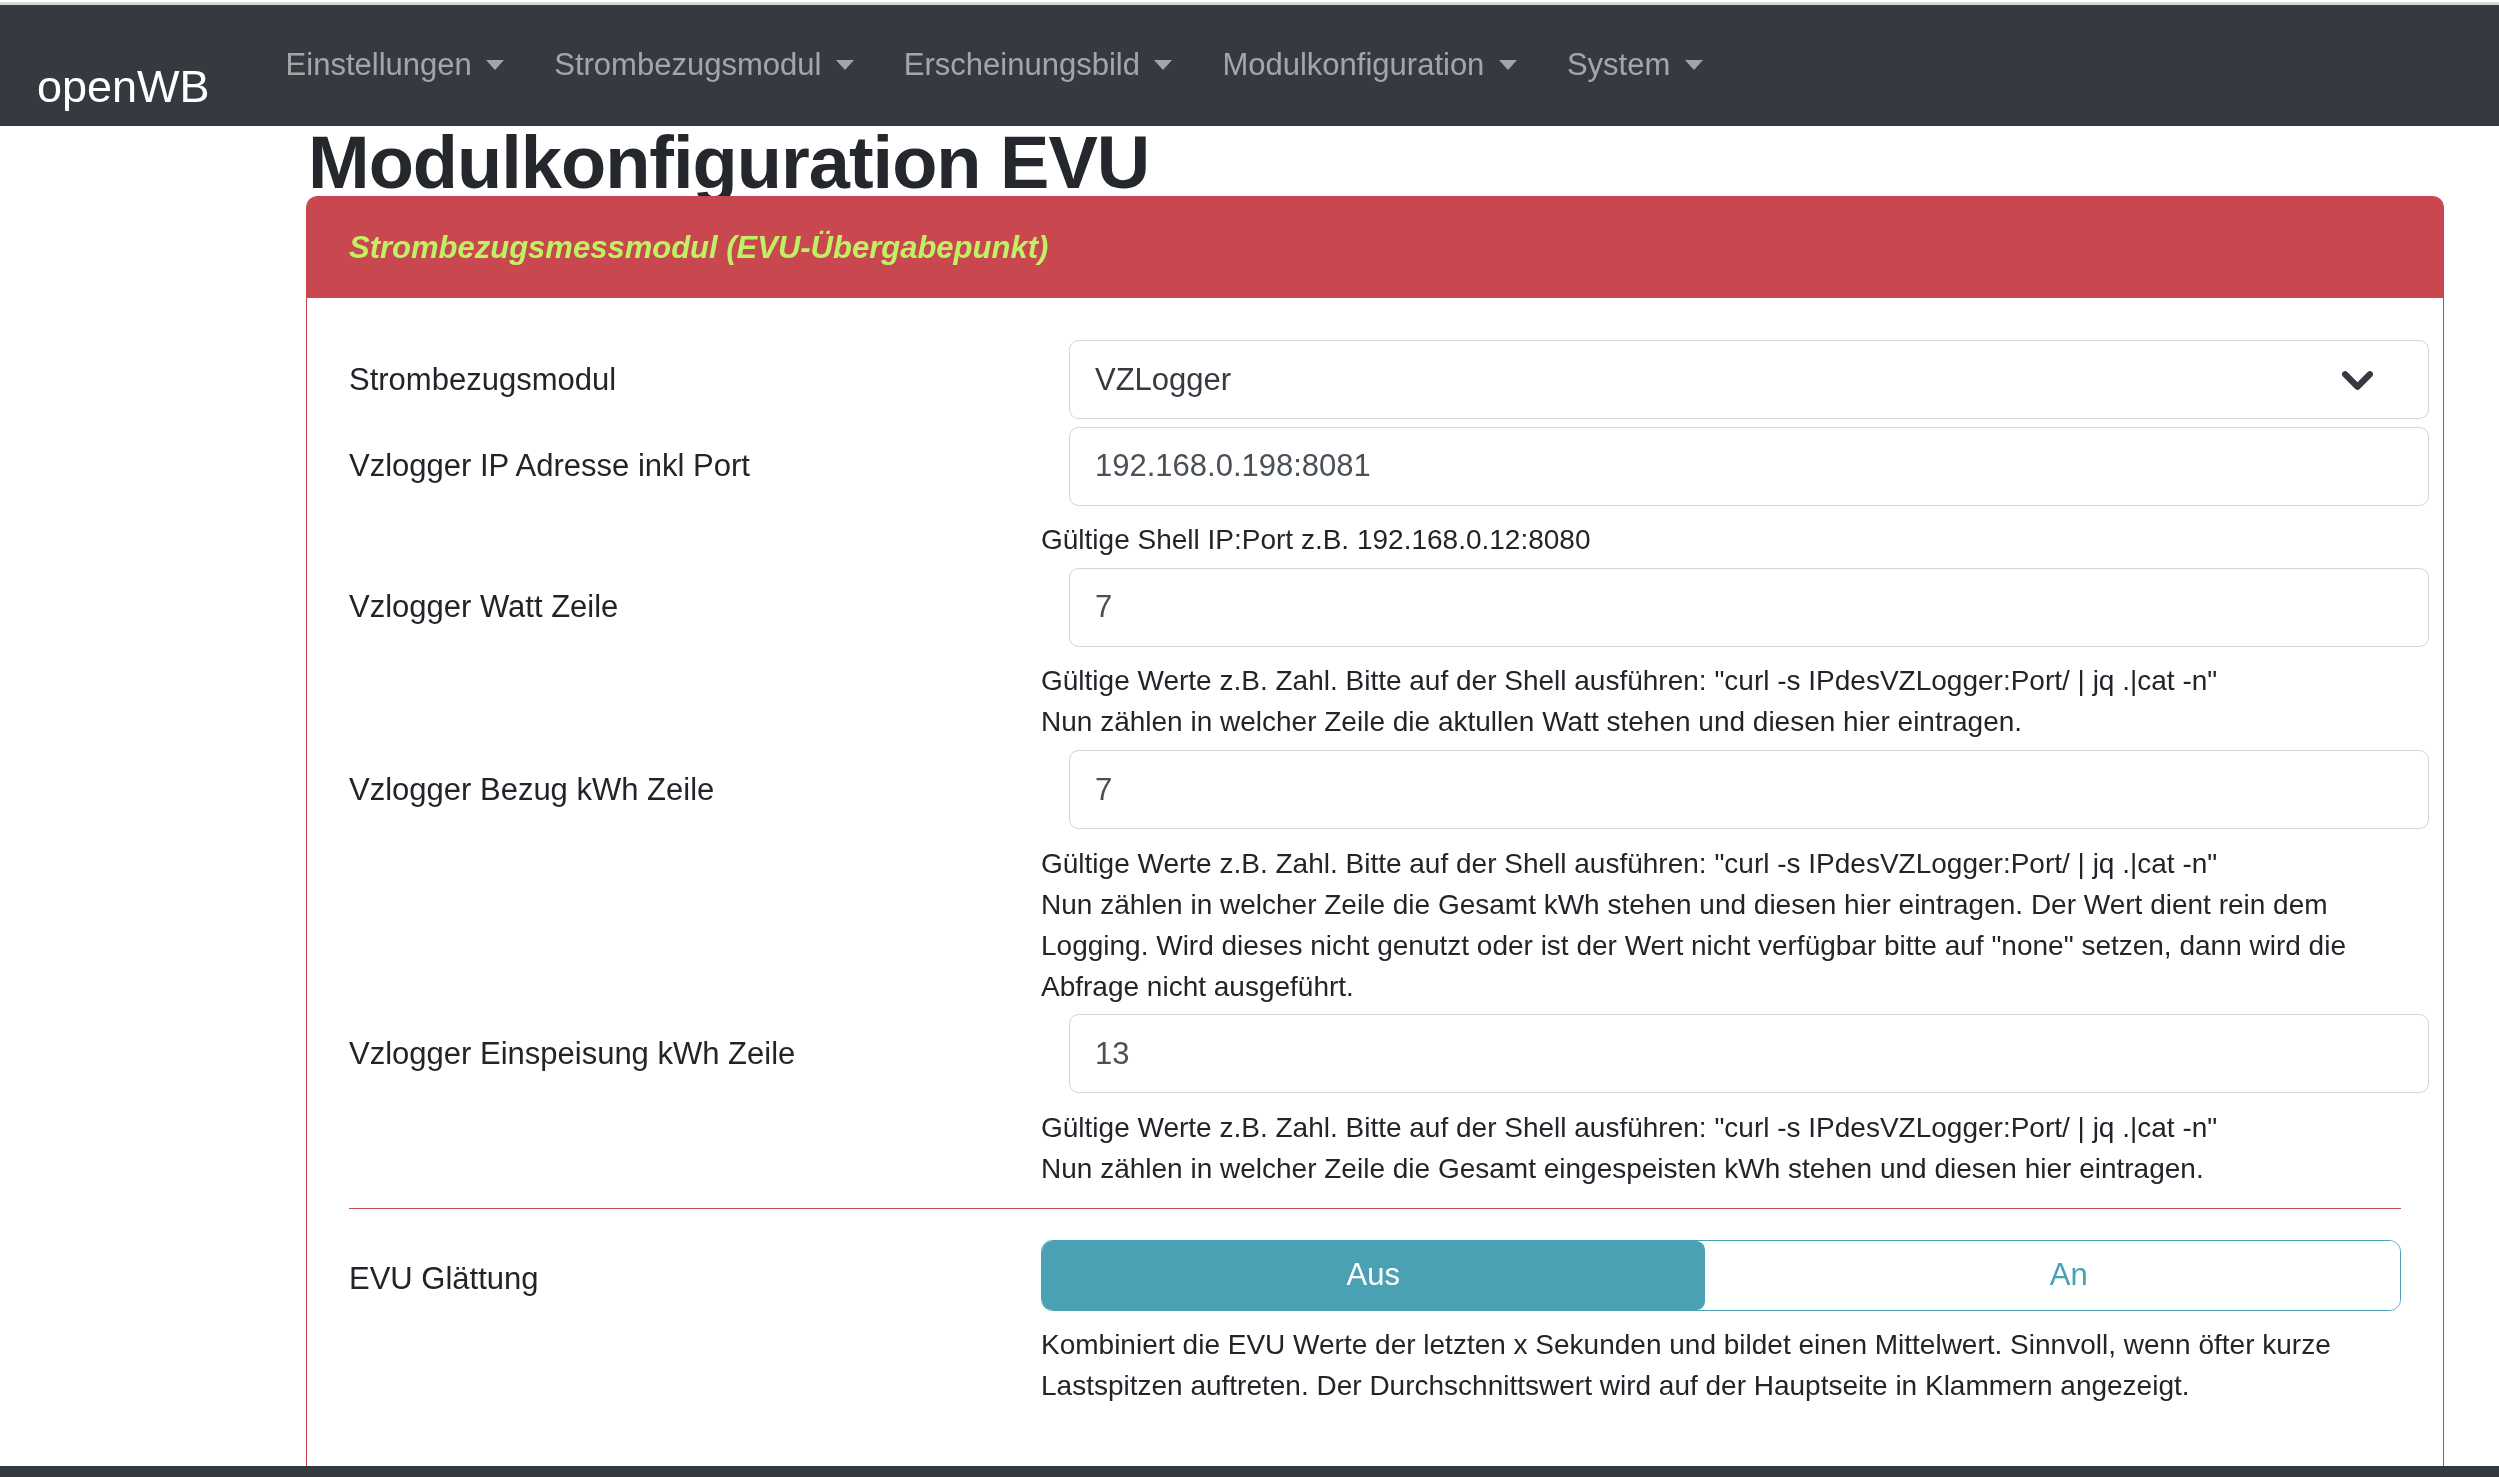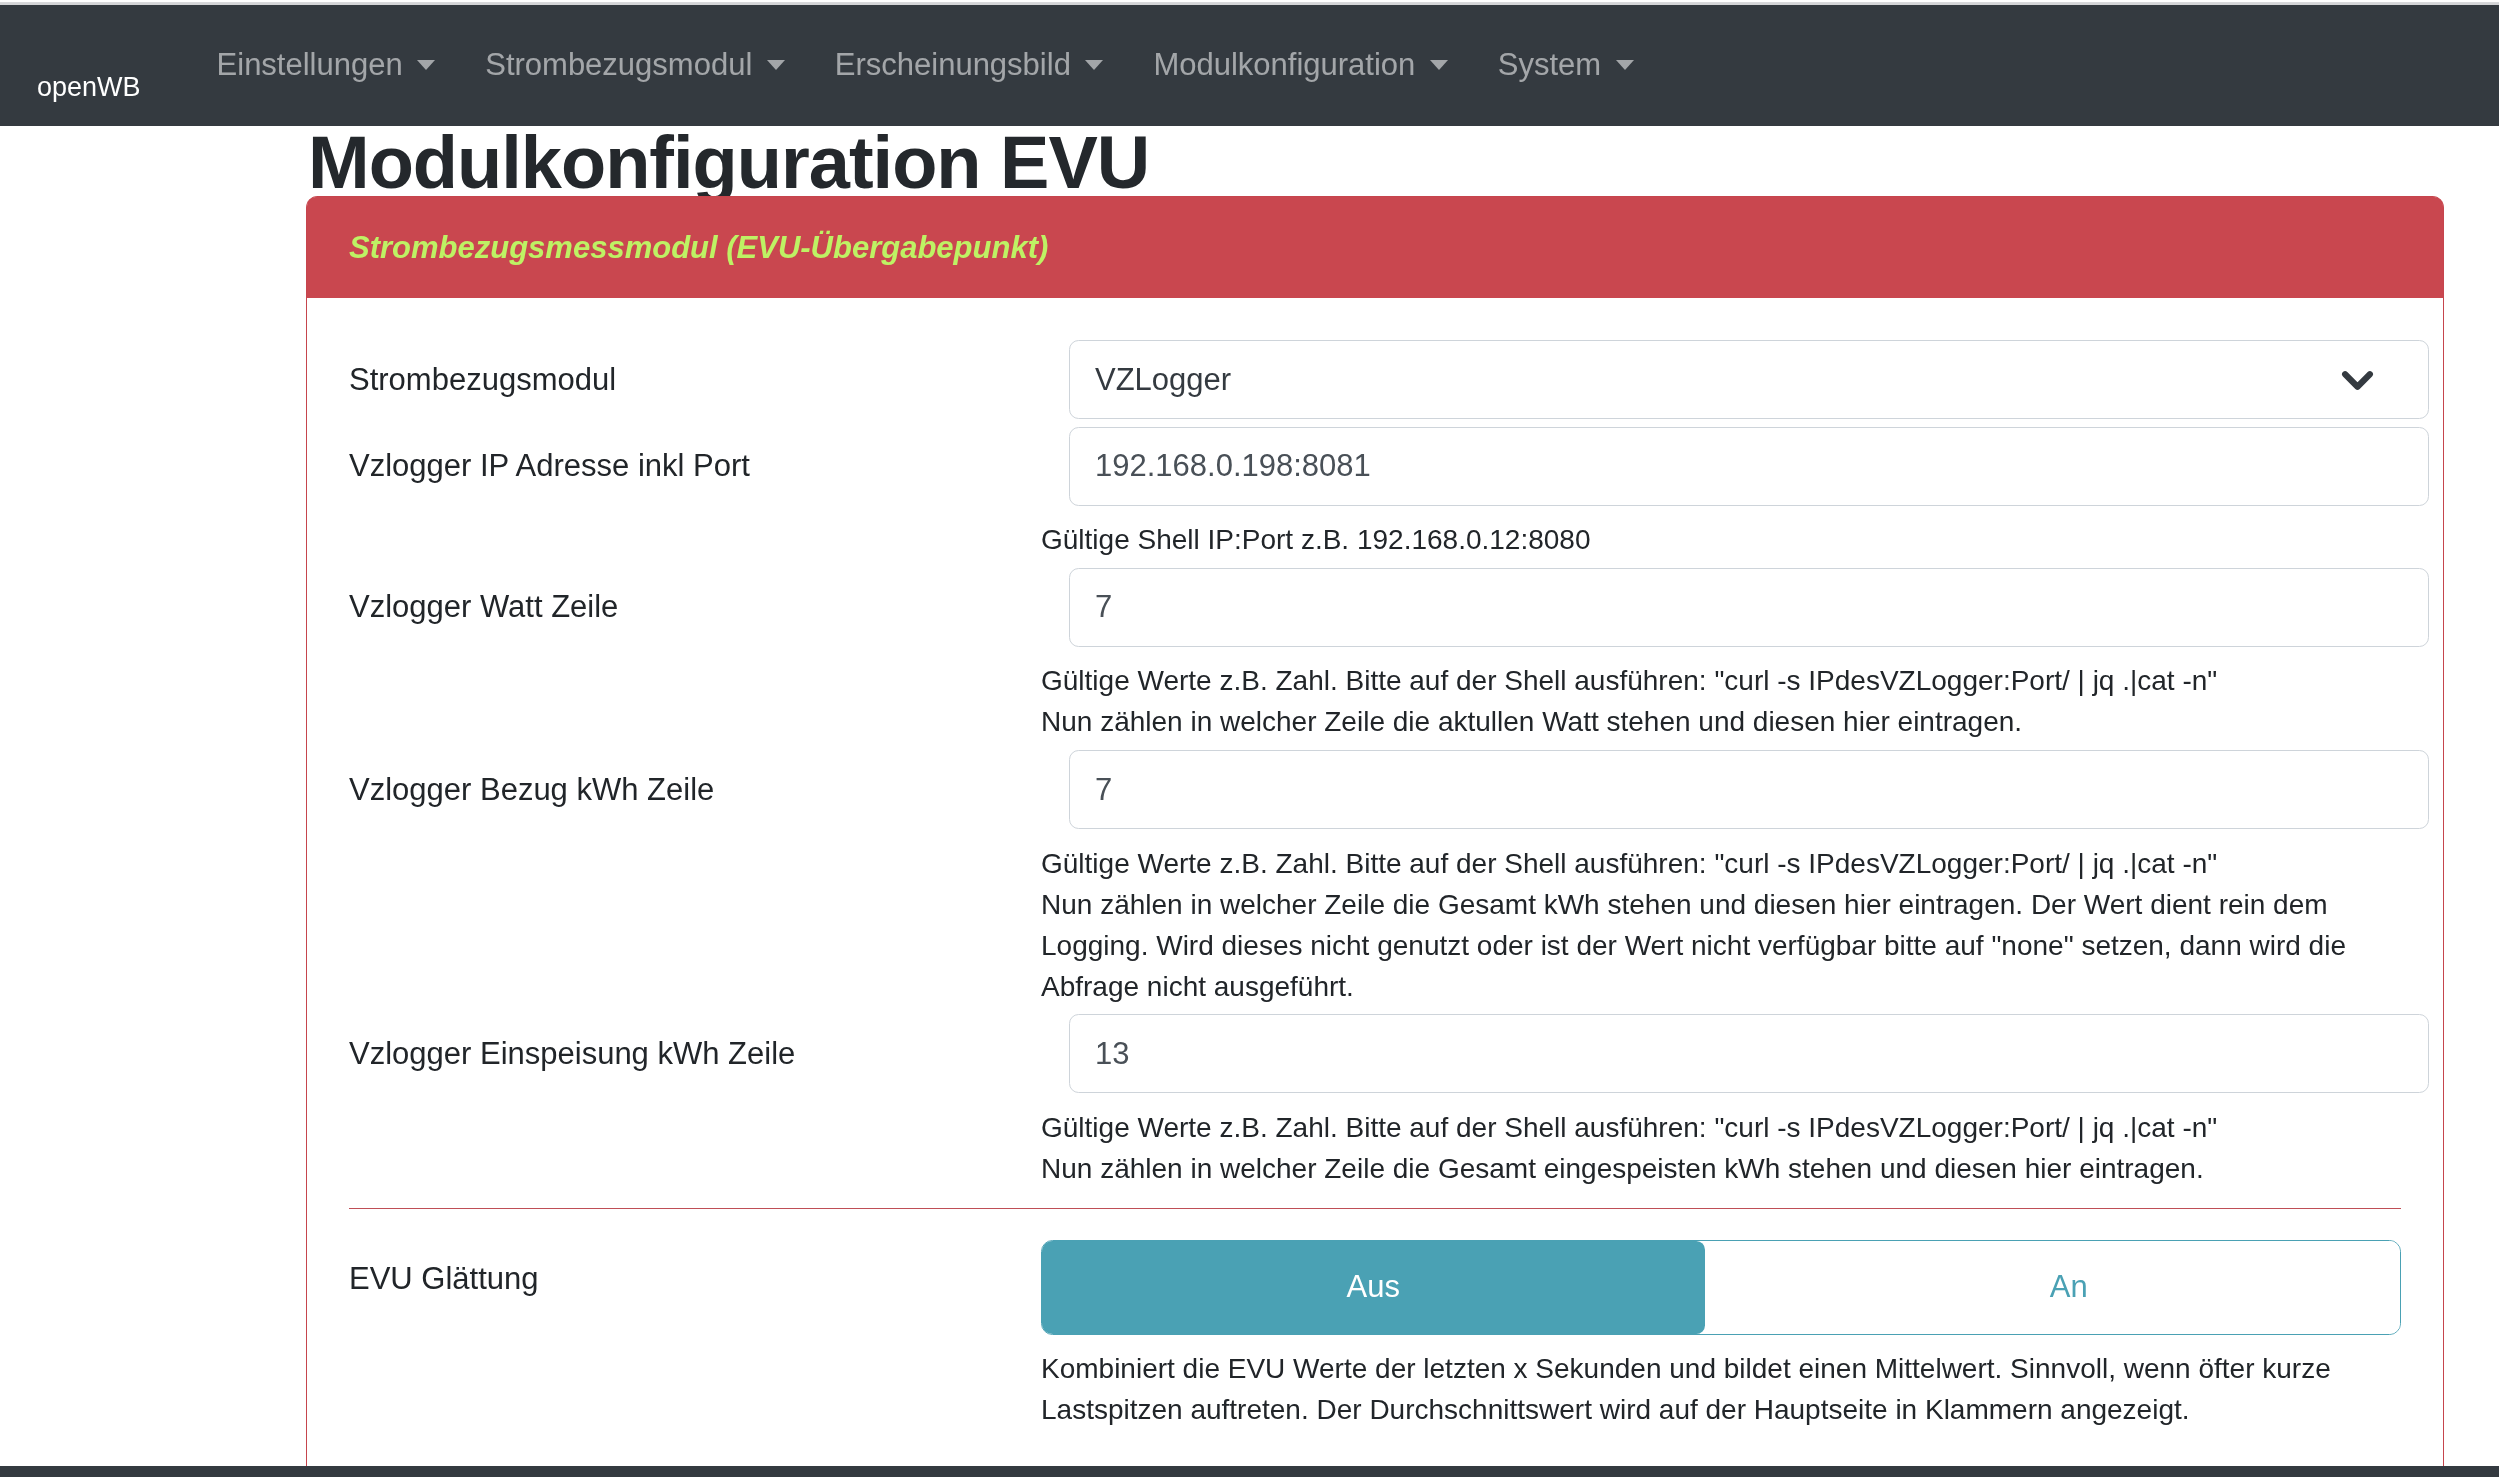--- a/index.html
+++ b/index.html
@@ -15,21 +15,21 @@
   
   .navbar {
     position:absolute; top:4.8px; left:0; right:0; height:121px;
     background:#343a40;
     display:flex; align-items:center;
     padding-left:37px;
     z-index:10;
     box-shadow:0 -2.9px 0 #d4d5d7;
   }
   .brand {
-    color:#ffffff; font-size:27px; margin-right:60px; cursor:pointer;
+    color:#ffffff; font-size:45px; margin-right:60px; cursor:pointer;
     text-decoration:none;
     margin-top:44px;
   }
   .nav-list { display:flex; list-style:none; margin:16px; padding:0; }
   .nav-item {
     display:flex; align-items:center;
     color:rgba(255,255,255,0.55);
     font-size:31px;
     margin-right:50px;
     cursor:pointer;
@@ -97,21 +97,21 @@
 
   .help { margin-top:13.5px; font-size:28px; color:#212529; }
   .help-line { line-height:41px; white-space:nowrap; }
 
   .divider {
     border:none; border-top:1.9px solid #bf4e56;
     margin:19px 0 31px 0;
   }
 
   .toggle-group {
-    display:flex; height:95px; width:100%;
+    display:flex; height:71px; width:100%;
     border:1.9px solid #4aa1b4; border-radius:11.6px;
     background:#ffffff; overflow:hidden;
   }
   .toggle-option {
     flex:1; display:flex; align-items:center; justify-content:center;
     font-size:31px; cursor:pointer;
   }
   .toggle-option.active { background:#4aa1b4; color:#ffffff; border-radius:8.7px; }
   .toggle-option.inactive { color:#4aa1b4; background:#ffffff;padding-left:33px; }
 

